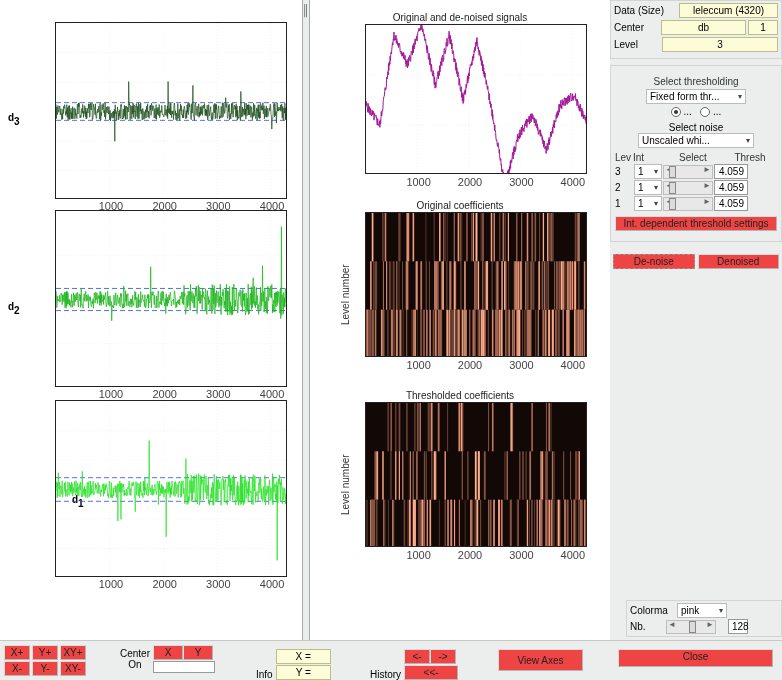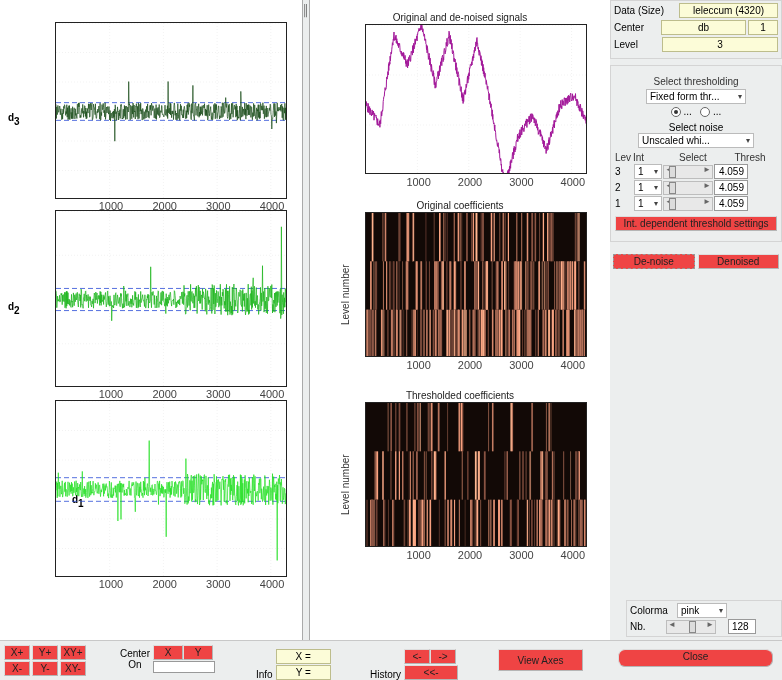--- a/index.html
+++ b/index.html
@@ -725,21 +725,21 @@
       <div class="selbox" style="width:50px;">
           <span>pink</span>
           <span class="chev">▾</span>
         </div>
     </div>
     <div style="display:flex; gap:12px; align-items:center; margin-top:1px;">
       <span style="width:24px;">Nb.</span>
       <span class="slider">
           <span class="thumb" style="left:22px;"></span>
         </span>
-      <span class="txtbox" style="width:28px;">128</span>
+      <span class="txtbox" style="width:20px;">128</span>
     </div>
   </div>
 </div>
 
 <div class="bottombar">
 
   <div style="position:absolute; left:4px; top:4px;">
     <div style="display:flex; gap:2px;">
       <div class="btn">X+</div>
       <div class="btn">Y+</div>
@@ -780,14 +780,14 @@
       <div style="display:flex;">
           <div class="btn" style="width:26px;">&lt;-</div>
           <div class="btn" style="width:26px;">-&gt;</div>
         </div>
       <div class="btn" style="width:54px; margin-top:1px;">&lt;&lt;-</div>
     </div>
   </div>
 
   <div class="btn" style="position:absolute; left:498px; top:8px; width:85px; height:22px; line-height:20px;">View Axes</div>
 
-  <div class="btn" style="position:absolute; left:618px; top:8px; width:155px; height:18px;border-radius:7px;">Close</div>
+  <div class="btn" style="position:absolute; left:618px; top:8px; width:155px; height:18px;">Close</div>
 </div>
 
 </body></html>

